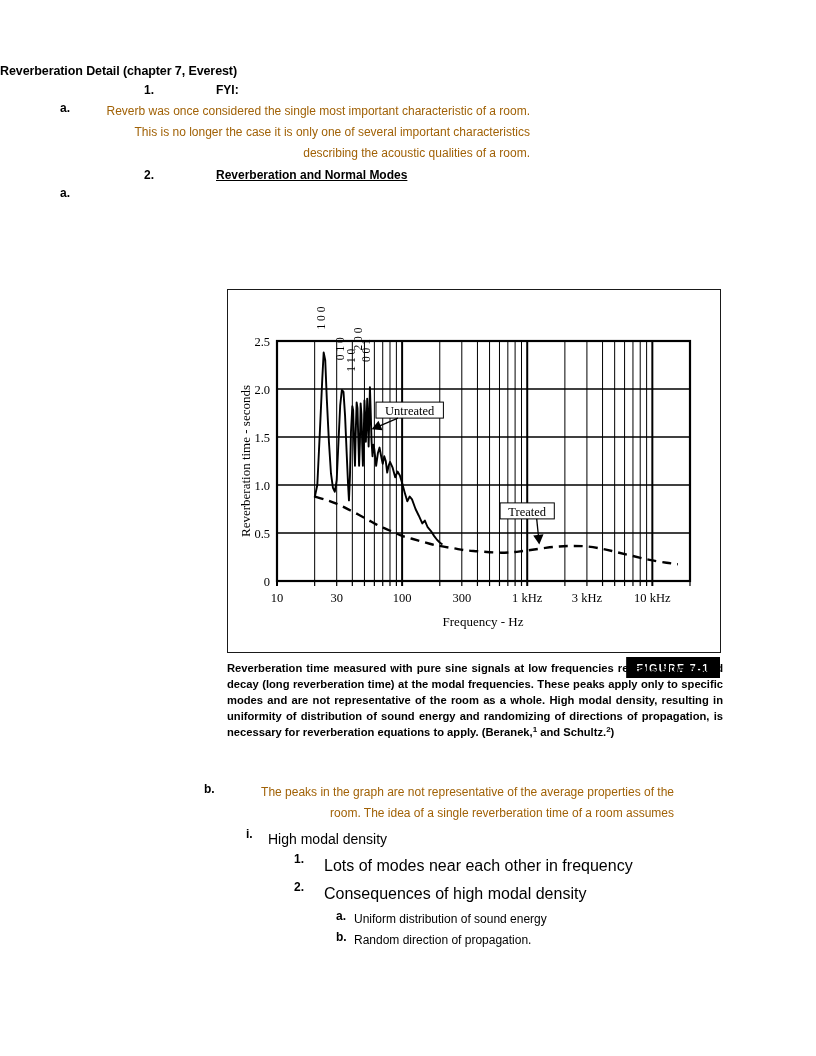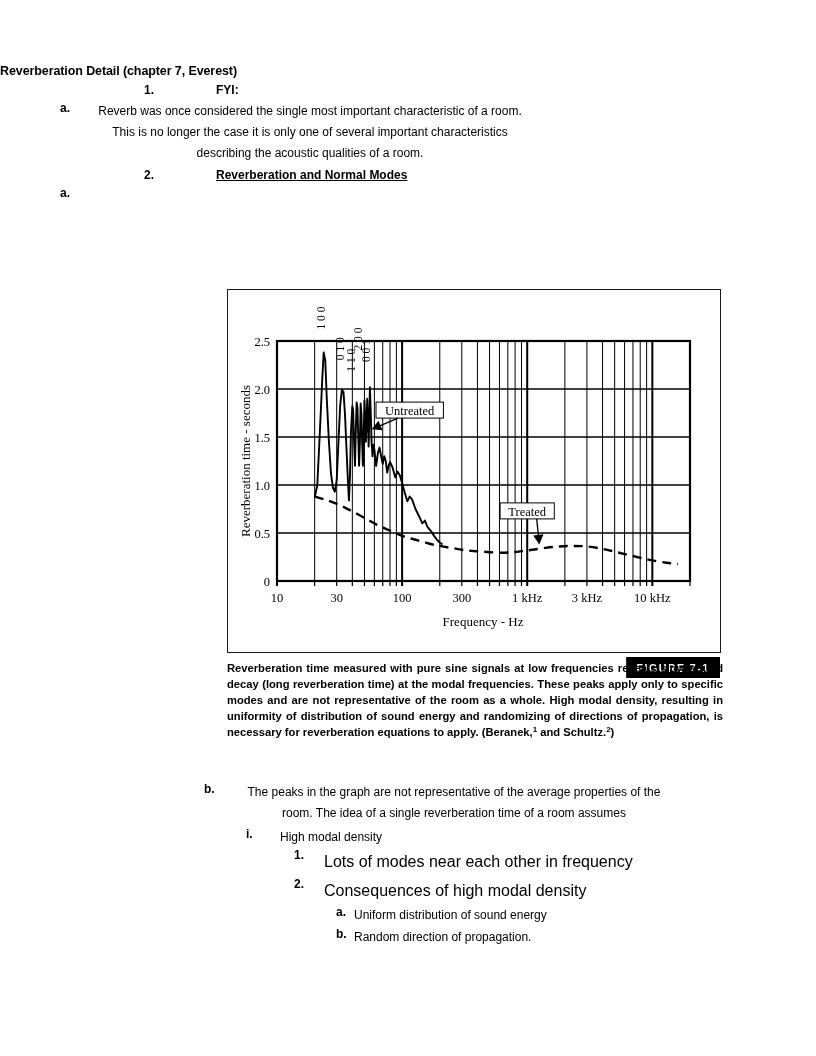--- a/index.html
+++ b/index.html
@@ -33,27 +33,27 @@
   .lvl1 > .body { margin-left:30px; font-size:12px; color:#000;padding-left:42px; }
   .lvl1 > .body.bold { font-weight:bold; }
   .lvl1 > .body.underline { text-decoration:underline; font-weight:bold; }
 
   .lvl2 { position:relative; margin-left:60px; margin-top:4px; }
   .lvl2 > .marker {
     position:absolute; left:0; top:0;
     font-size:12px; font-weight:bold; color:#000;
   }
   .lvl2 > .body {
-    margin-left:30px; font-size:12px; color:#000000;
-    line-height:1.73; max-width:440px; text-align:center;
+    margin-left:30px; font-size:12px; color:#a16207;
+    line-height:1.73; max-width:440px; text-align:right;
   }
 
   .lvl3 { position:relative; margin-left:82px; margin-top:3px; }
   .lvl3 > .marker { position:absolute; left:0; top:0; font-size:12px; font-weight:bold; }
-  .lvl3 > .body { margin-left:34px; font-size:12px; line-height:1.72; }
+  .lvl3 > .body { margin-left:22px; font-size:14px; line-height:1.72; }
 
   .lvl4 { position:relative; margin-left:64px; margin-top:1px; }
   .lvl4 > .marker { position:absolute; left:0; top:0; font-size:12px; font-weight:bold; }
   .lvl4 > .body { margin-left:30px; font-size:16px; line-height:1.72; }
 
   .lvl5 { position:relative; margin-left:64px; margin-top:1px; }
   .lvl5 > .marker { position:absolute; left:0; top:0; font-size:12px; font-weight:bold; }
   .lvl5 > .body { margin-left:18px; font-size:12px; line-height:1.72; }
 
   sub { font-size:8px; vertical-align:baseline; position:relative; top:2px; font-weight:bold; }

